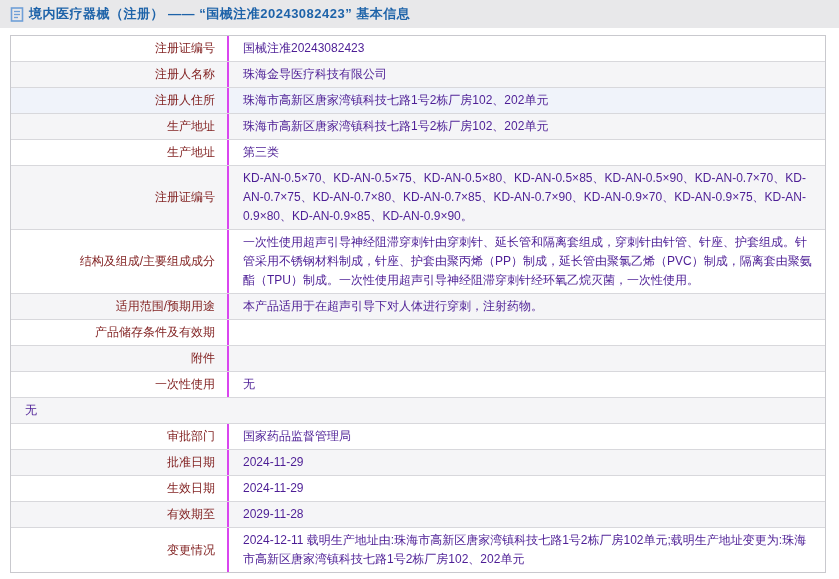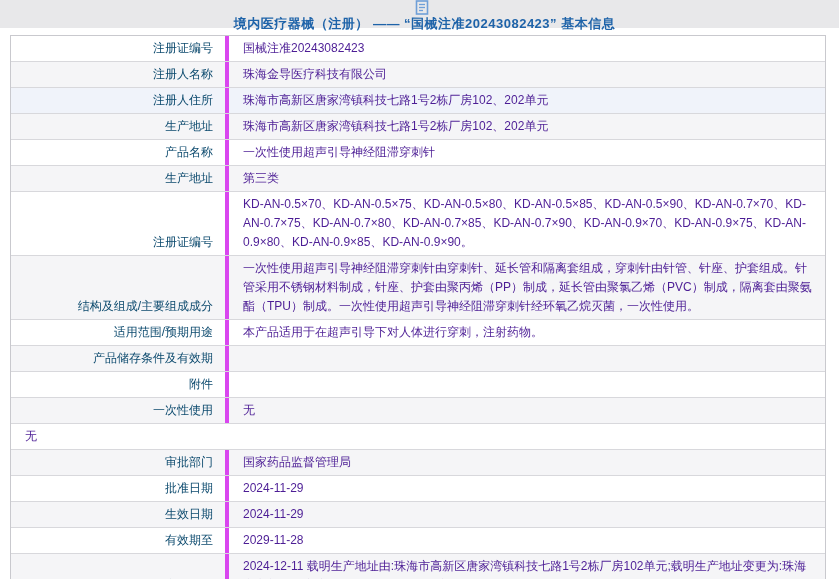--- a/index.html
+++ b/index.html
@@ -17,21 +17,20 @@
     position: relative;
     background: #ffffff;
   }
   .header-bar {
     height: 28px;
     background: #e8e8ea;
     display: flex;
     align-items: center;
     padding-left: 10px;
     box-sizing: border-box;
-    flex-direction: column;
   }
   .doc-icon {
     width: 14px;
     height: 15px;
     margin-right: 5px;
     flex: 0 0 auto;
     display: inline-flex;
   }
   .header-title {
     color: #1e63a9;
@@ -64,23 +63,22 @@
     padding: 3px 12px;
     box-sizing: border-box;
     display: flex;
     align-items: center;
   }
   .cell.label {
     width: 218px;
     flex: 0 0 218px;
     justify-content: flex-end;
     text-align: right;
-    color: #0c4a6e;
-    border-right: 4px solid #d946ef;
-    align-items: flex-end;
+    color: #7f1d1d;
+    border-right: 2px solid #d946ef;
   }
   .cell.value {
     flex: 1 1 auto;
     color: #4c1d95;
     text-align: left;
     justify-content: flex-start;
     word-break: break-all;
     padding-left: 14px;
   }
   .cell.value .text { width: 100%; }
@@ -130,28 +128,20 @@
       <div class="row">
       <div class="cell label">
         <span class="label-text">生产地址</span>
       </div>
       <div class="cell value">
         <span class="text">珠海市高新区唐家湾镇科技七路1号2栋厂房102、202单元</span>
       </div>
     </div>
       <div class="row">
       <div class="cell label">
-        <span class="label-text">产品名称</span>
-      </div>
-      <div class="cell value">
-        <span class="text">一次性使用超声引导神经阻滞穿刺针</span>
-      </div>
-    </div>
-      <div class="row">
-      <div class="cell label">
         <span class="label-text">生产地址</span>
       </div>
       <div class="cell value">
         <span class="text">第三类</span>
       </div>
     </div>
       <div class="row">
       <div class="cell label">
         <span class="label-text">注册证编号</span>
       </div>

